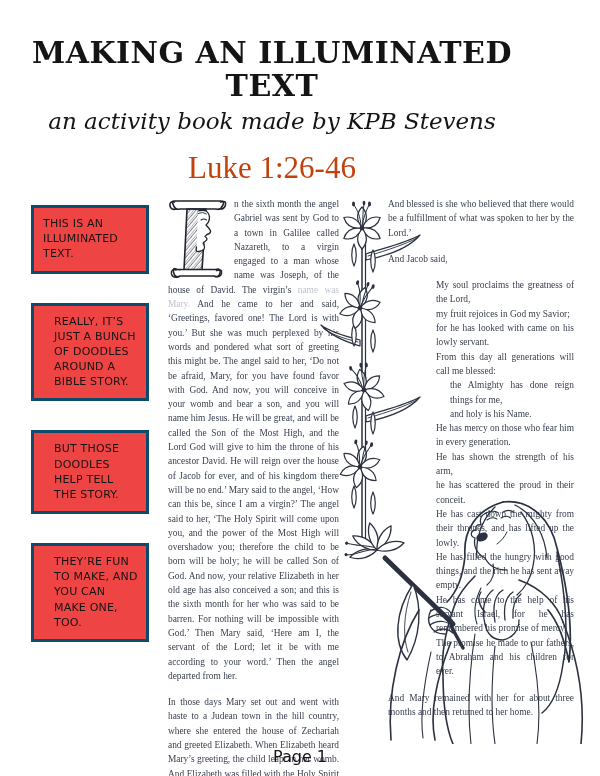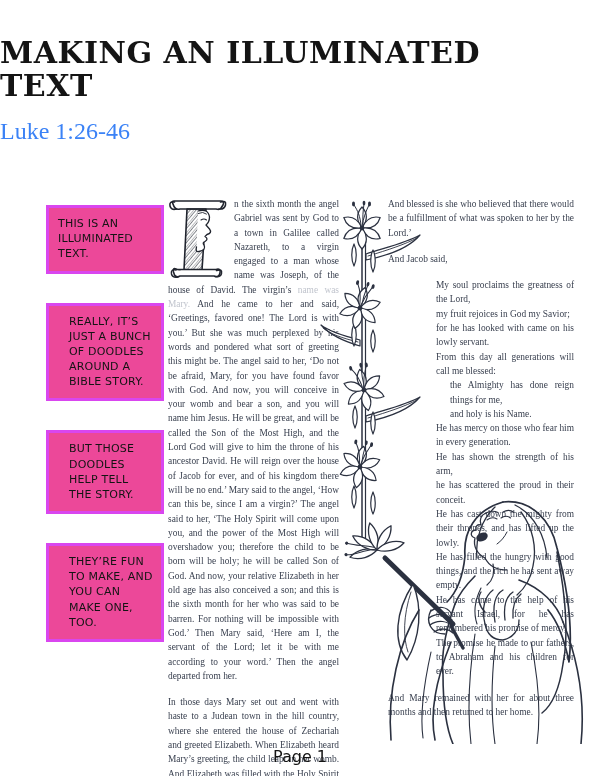--- a/index.html
+++ b/index.html
@@ -1,39 +1,39 @@
 <!DOCTYPE html>
 <html><head>
 <meta charset="utf-8">
 <style>
   html,body{margin:0;padding:0;background:#e8e8e8;}
   .page{
     position:relative;width:600px;height:776px;margin:0 auto;background:#ffffff;
     font-family:"Liberation Serif",serif;color:#3a4150;overflow:hidden;
   }
   
-  .hdr{position:absolute;left:0;top:0;width:544px;color:#141414;}
+  .hdr{position:absolute;left:0;top:0;width:544px;text-align:center;color:#141414;}
   .title{
     margin-top:36px;font-family:"DejaVu Serif",serif;font-weight:bold;
     font-size:30px;letter-spacing:.5px;line-height:1.1;color:#141414;
   }
   .subtitle{
     margin-top:6px;font-family:"DejaVu Serif",serif;font-style:italic;
     font-size:23px;color:#141414;
   }
   .verse-ref{
-    margin-top:16px;font-family:"Liberation Serif",serif;font-size:24px;color:#3b82f6;
+    margin-top:16px;font-family:"Liberation Serif",serif;font-size:31px;color:#c2410c;
   }
   
   .box-col{position:absolute;left:31px;top:205px;width:118px;}
   .speech-box{
-    box-sizing:border-box;width:118px;border:3px solid #d946ef;background:#ec4899;
+    box-sizing:border-box;width:118px;border:3px solid #0c4a6e;background:#ef4444;
     padding:8px 8px 9px 9px;
     font-family:"DejaVu Sans",sans-serif;font-size:11px;line-height:1.38;
-    color:#141414;letter-spacing:.2px;margin-left:15px;
+    color:#141414;letter-spacing:.2px;
   }
   .speech-box + .speech-box{margin-top:29px;padding-left:20px;}
   
   .col{position:absolute;top:197px;font-size:9.4px;line-height:14.3px;text-align:justify;}
   .col p{margin:0 0 12px 0;}
   .left-col{left:168px;width:171px;}
   .right-col{left:388px;width:186px;}
   .dropcap-wrap{float:left;width:60px;height:82px;margin:1px 6px 0 0;}
   .faded{color:#c0c4cd;}
   .canticle{margin:0 0 12px 0;}
@@ -52,20 +52,21 @@
   }
   svg{display:block;}
 </style>
 </head>
 <body>
 
 <div class="page">
 
   <div class="hdr">
     <div class="title">MAKING AN ILLUMINATED TEXT</div>
+    <div class="subtitle">an activity book made by KPB Stevens</div>
     <div class="verse-ref">Luke 1:26-46</div>
   </div>
 
   <div class="box-col">
       <div class="speech-box">
       <span>THIS IS AN ILLUMINATED TEXT.</span>
     </div>
       <div class="speech-box">
       <span>REALLY, IT’S JUST A BUNCH OF DOODLES AROUND A BIBLE STORY.</span>
     </div>

